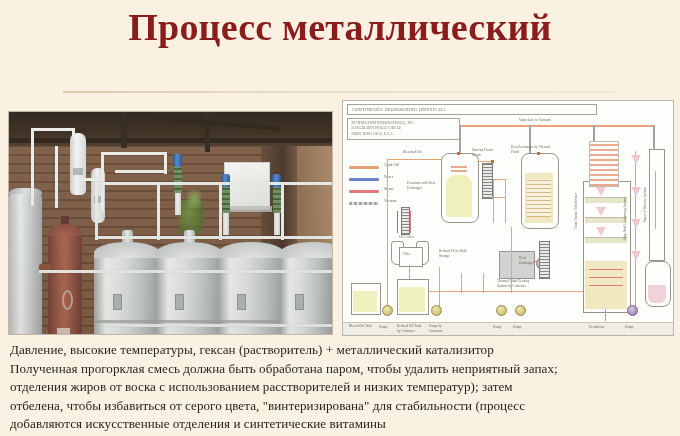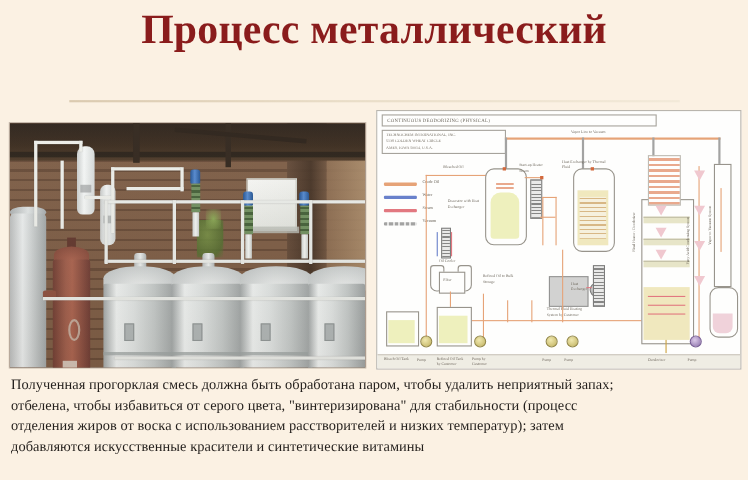--- a/index.html
+++ b/index.html
@@ -414,19 +414,20 @@
       <span class="dlbl" style="left:150px;top:2px;">Pump</span>
       <span class="dlbl" style="left:170px;top:2px;">Pump</span>
       <span class="dlbl" style="left:246px;top:2px;">Deodorizer</span>
       <span class="dlbl" style="left:282px;top:2px;">Pump</span>
     </div>
 
     <div class="dg dg-haze"></div>
   </div>
 
   <div class="bodytext">
+    <p>Давление, высокие температуры, гексан (растворитель) + металлический катализитор</p>
     <p>Полученная прогорклая смесь должна быть обработана паром, чтобы удалить неприятный запах;</p>
+    <p>отделения жиров от воска с использованием расстворителей и низких температур); затем</p>
     <p>отбелена, чтобы избавиться от серого цвета, "винтеризирована" для стабильности (процесс</p>
-    <p>отделения жиров от воска с использованием расстворителей и низких температур); затем</p>
-    <p>добавляются искусственные красители и синтетические витамины</p>
+    <p>добавляются искусственные отделения и синтетические витамины</p>
   </div>
 
 </div>
 
 </body></html>

